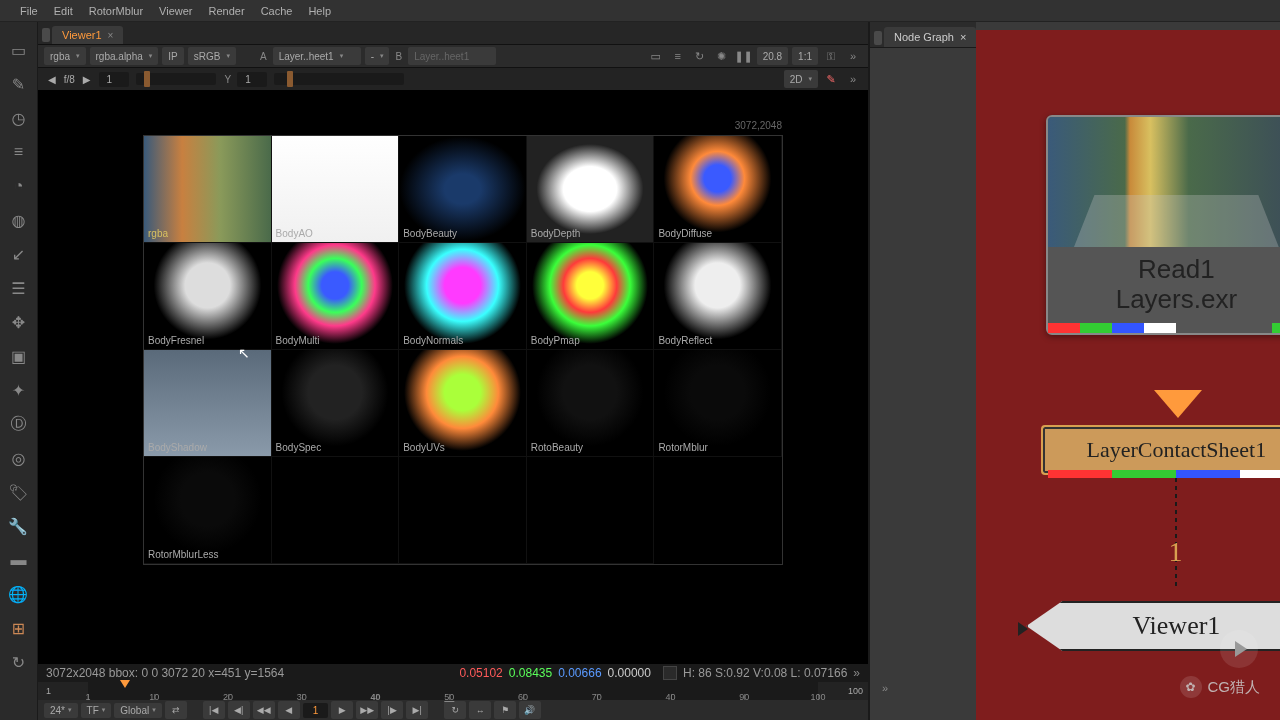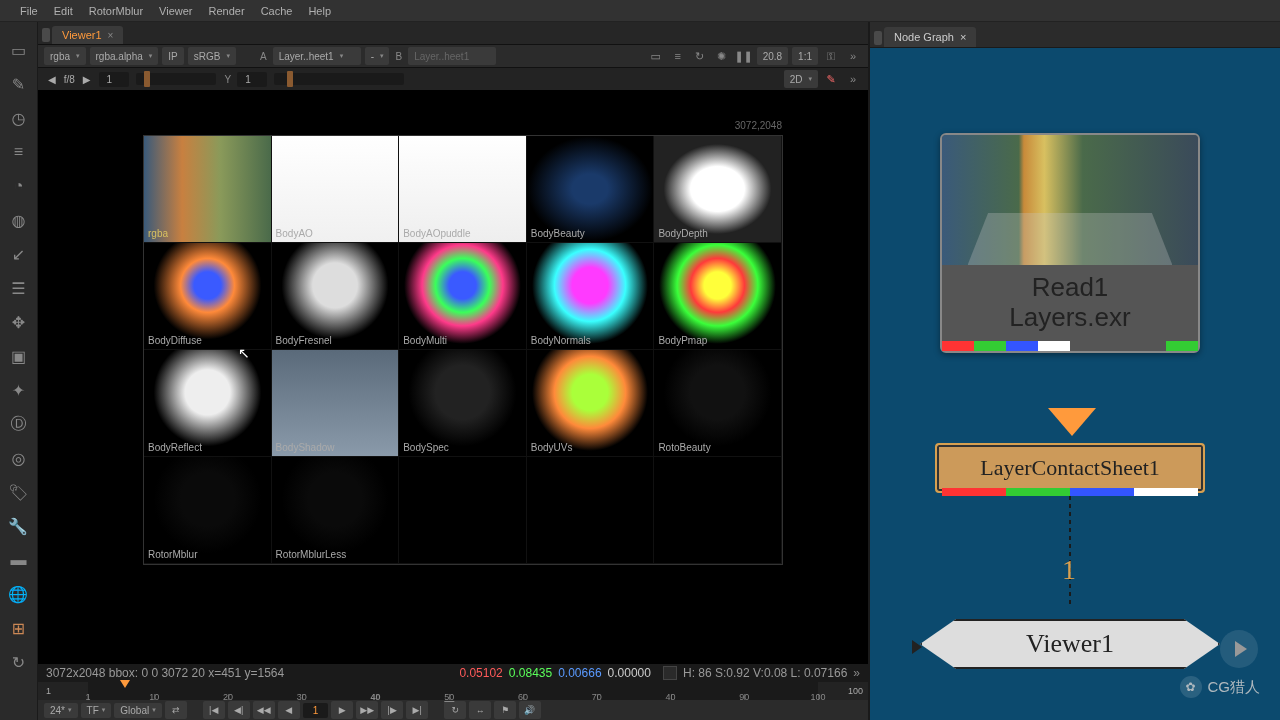--- a/index.html
+++ b/index.html
@@ -48,24 +48,24 @@
 .tl-ruler .ticklbl { position:absolute; bottom:-2px; font-size:9px; color:#888; transform:translateX(-50%);}
 .tl-ruler .playhead { position:absolute; left:4%; top:0; bottom:0; width:12px;}
 .tl-ruler .playhead:before { content:""; position:absolute; left:3px; top:-2px; width:0; height:0; border-left:5px solid transparent; border-right:5px solid transparent; border-top:8px solid #ff9a3c;}
 .tl-ruler .cap { position:absolute; font-size:9px; color:#aaa; top:4px;}
 .transport { height:22px; background:#2b2b2b; display:flex; align-items:center; padding:0 6px; gap:3px;}
 .transport .tbtn { width:22px; height:18px; background:#3a3a3a; display:flex; align-items:center; justify-content:center; font-size:9px; color:#aaa; border-radius:2px; cursor:pointer;}
 .transport .tdd { background:#3a3a3a; padding:2px 6px; border-radius:2px; font-size:10px; color:#aaa; display:flex; align-items:center; gap:3px;}
 .transport .tdd:after { content:"▾"; font-size:7px; color:#888;}
 .transport .frame-in { background:#1a1a1a; color:#ff9a3c; padding:2px 10px; font-size:10px; border-radius:2px;}
 .transport .spacer { flex:1;}
-.right-pane { width:410px; background:#3a3a3a; display:flex; flex-direction:column;justify-content:flex-end;}
+.right-pane { width:410px; background:#3a3a3a; display:flex; flex-direction:row;justify-content:flex-end;}
 .ng-tabs { height:26px; background:#2b2b2b; display:flex; align-items:flex-end; padding-left:4px; border-bottom:1px solid #1a1a1a;}
 .ng-tab { background:#3a3a3a; color:#ccc; padding:4px 10px; font-size:11px; display:flex; align-items:center; gap:6px; border-radius:3px 3px 0 0;}
-.ng-canvas { flex:1; background:#0c4a6e; position:relative; overflow:hidden;}
+.ng-canvas { flex:1; background:#7f1d1d; position:relative; overflow:hidden;margin-top:8px;}
 .node { position:absolute; }
 .read-node { left:70px; top:85px; width:260px; background:#555; border:2px solid #888; border-radius:6px; box-shadow:0 2px 6px rgba(0,0,0,.4);}
 .read-thumb { height:130px; background:linear-gradient(90deg,#3a5a7a 0%,#4a6a4a 30%,#c88a3a 32%,#d8c060 40%,#4a6a4a 55%,#3a4a5a 100%); border-radius:4px 4px 0 0; position:relative;}
 .read-thumb:after { content:""; position:absolute; bottom:0; left:10%; right:10%; height:50%; background:rgba(200,200,200,.3); clip-path:polygon(0 100%,100% 100%,90% 20%,10% 20%);}
 .read-label { padding:8px; text-align:center; font-size:26px; color:#222; font-family:Georgia,serif; line-height:1.15;}
 .read-rgba { height:10px; display:flex;}
 .read-rgba span { flex:1;}
 .arrow-down { position:absolute; left:178px; top:360px; width:0; height:0; border-left:24px solid transparent; border-right:24px solid transparent; border-top:28px solid #ff9a3c;}
 .lcs-node { left:65px; top:395px; width:270px; height:50px; background:#cc9a5a; border:2px solid #d8a050; border-radius:4px; display:flex; align-items:center; justify-content:center; font-size:22px; color:#222; font-family:Georgia,serif; box-shadow:0 0 0 2px #333 inset;}
 .lcs-rgba { position:absolute; left:72px; top:440px; height:8px; width:256px; display:flex;}
@@ -171,24 +171,20 @@
       <div class="canvas-inner">
         <div class="coord-label">3072,2048</div>
         <div class="grid" id="layer-grid">
             <div class="cell sel">
               <div class="bgimg" style="background: linear-gradient(90deg, rgb(58, 90, 122), rgb(200, 128, 64) 30%, rgb(138, 154, 90) 60%, rgb(74, 106, 74));"></div>
               <div class="lbl">rgba</div>
             </div>
             <div class="cell">
               <div class="bgimg" style="background: linear-gradient(rgb(255, 255, 255), rgb(240, 240, 240));"></div>
               <div class="lbl">BodyAO</div>
-            </div>
-            <div class="cell">
-              <div class="bgimg" style="background: linear-gradient(rgb(255, 255, 255), rgb(238, 238, 238));"></div>
-              <div class="lbl">BodyAOpuddle</div>
             </div>
             <div class="cell">
               <div class="bgimg" style="background: radial-gradient(rgb(26, 58, 106) 20%, rgb(0, 0, 0) 70%);"></div>
               <div class="lbl">BodyBeauty</div>
             </div>
             <div class="cell">
               <div class="bgimg" style="background: radial-gradient(rgb(255, 255, 255) 30%, rgb(34, 34, 34) 60%);"></div>
               <div class="lbl">BodyDepth</div>
             </div>
             <div class="cell">

